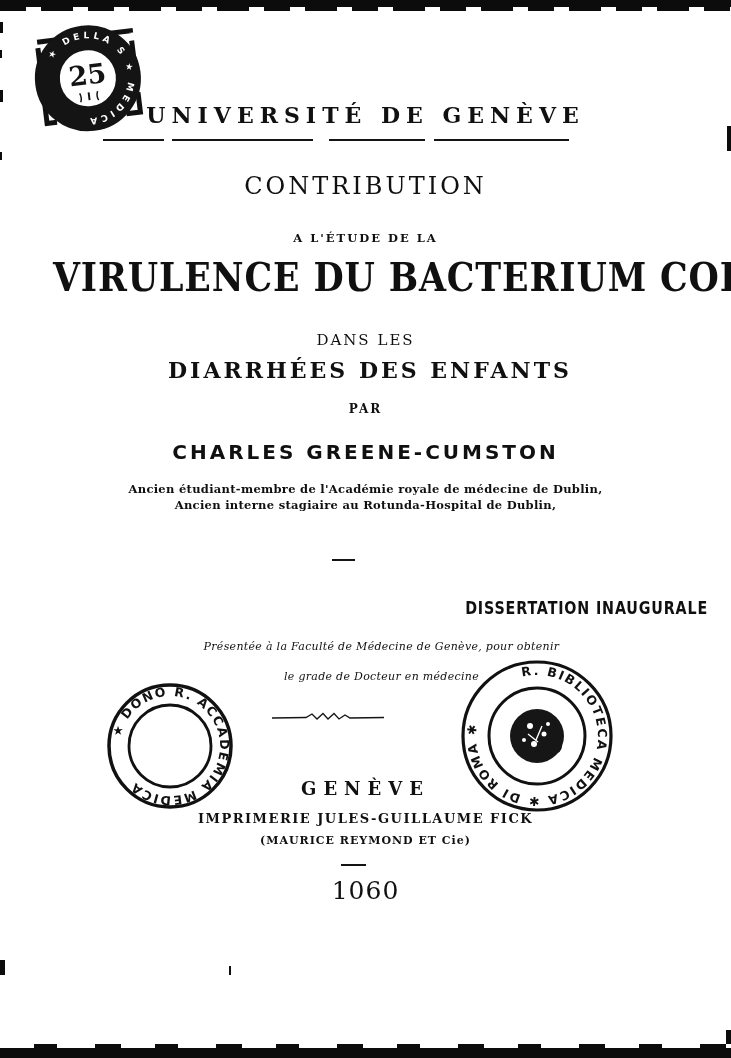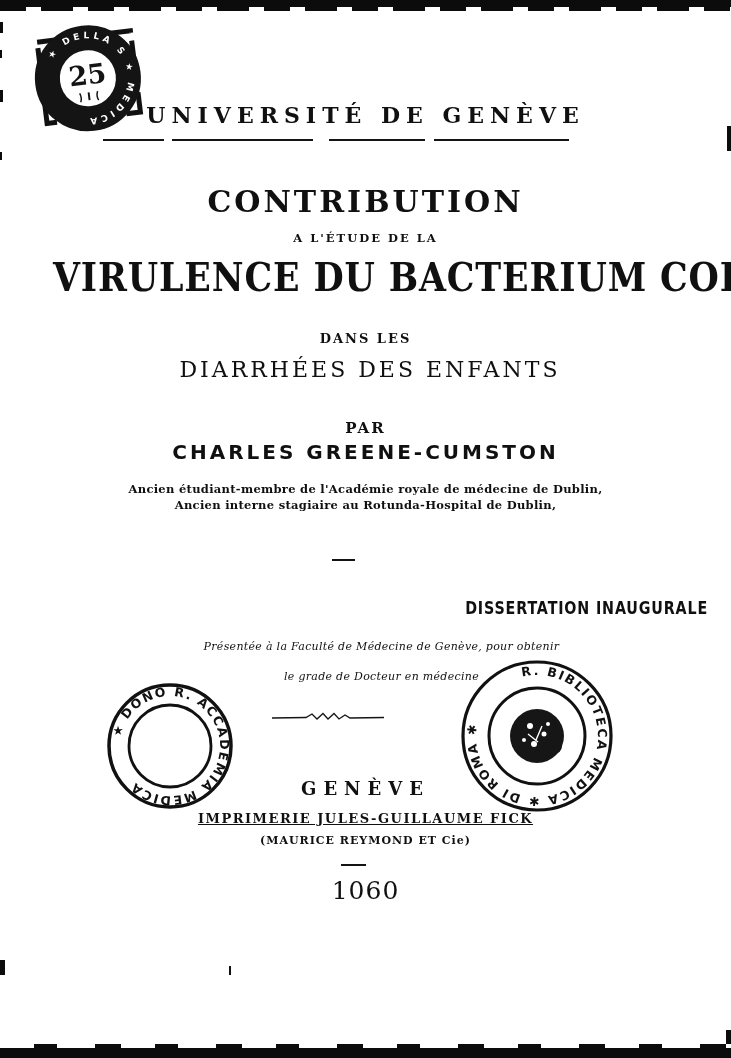--- a/index.html
+++ b/index.html
@@ -23,38 +23,38 @@
   .edge-bottom::before{content:"";position:absolute;left:0;top:-4px;width:731px;height:4px;
     background:repeating-linear-gradient(90deg,transparent 0 34px,#0c0c0c 34px 57px,transparent 57px 95px,#0c0c0c 95px 121px);}
   .speck{background:#0c0c0c;}
 
   
   .university{top:102px;font-size:22px;font-weight:bold;letter-spacing:6px;}
   .header-rule{left:103px;top:139px;width:466px;height:2px;
     background:linear-gradient(90deg,#141414 0 13%,transparent 13% 14.8%,#141414 14.8% 45%,transparent 45% 48.5%,#141414 48.5% 69%,transparent 69% 71%,#141414 71% 100%);}
 
   
-  .contribution{top:184px;font-size:30px;font-weight:bold;letter-spacing:3px;}
+  .contribution{top:172px;font-size:24px;font-weight:normal;letter-spacing:3px;}
   .subtitle-1{top:231px;font-size:11.5px;font-weight:bold;letter-spacing:2px;}
   .main-title{top:253px;font-size:40px;font-weight:bold;letter-spacing:1px;}
   .main-title span{display:inline-block;transform:scaleX(.87);transform-origin:center;}
-  .subtitle-2{top:331px;font-size:13px;font-weight:bold;letter-spacing:2px;}
-  .diarrhees{top:357px;font-size:22px;font-weight:normal;letter-spacing:3px;margin-left:9px;}
-  .par{top:419px;font-size:15px;font-weight:bold;letter-spacing:2px;}
+  .subtitle-2{top:331px;font-size:15px;font-weight:normal;letter-spacing:2px;}
+  .diarrhees{top:357px;font-size:22px;font-weight:bold;letter-spacing:3px;margin-left:9px;}
+  .par{top:402px;font-size:12px;font-weight:bold;letter-spacing:2px;}
   .author{top:440px;font-family:"DejaVu Sans",sans-serif;font-size:20px;font-weight:bold;letter-spacing:3px;}
   .credentials{top:481px;font-size:11.5px;font-weight:bold;line-height:16px;letter-spacing:.3px;}
   .rule-sm{height:2px;background:#141414;}
   .rule-1{left:332px;top:559px;width:23px;}
   .dissertation{top:598px;font-family:"DejaVu Sans",sans-serif;font-size:17px;font-weight:bold;letter-spacing:1px;text-align:right;}
   .dissertation span{display:inline-block;transform:scaleX(.84);transform-origin:center;}
   .presentation{top:632px;font-size:11px;font-style:italic;line-height:30px;letter-spacing:.3px;padding-left:32px;}
 
   
   .city{top:778px;font-size:18px;font-weight:bold;letter-spacing:7px;}
-  .printer{top:811px;font-size:13px;font-weight:bold;letter-spacing:1.5px;text-decoration:underline;}
+  .printer{top:811px;font-size:13px;font-weight:bold;letter-spacing:1.5px;}
   .printer-sub{top:834px;font-size:11px;font-weight:bold;letter-spacing:1px;}
   .rule-2{left:341px;top:864px;width:25px;}
   .year{top:876px;font-size:25px;letter-spacing:1px;}
 
   .tick{left:229px;top:966px;width:2px;height:9px;background:#101010;}
 
   .stamp-postage{left:26px;top:20px;width:128px;height:118px;}
   .stamp-dono{left:103px;top:683px;width:134px;height:128px;}
   .stamp-biblioteca{left:458px;top:656px;width:158px;height:160px;}
   .squiggle{left:270px;top:709px;width:116px;height:16px;}

